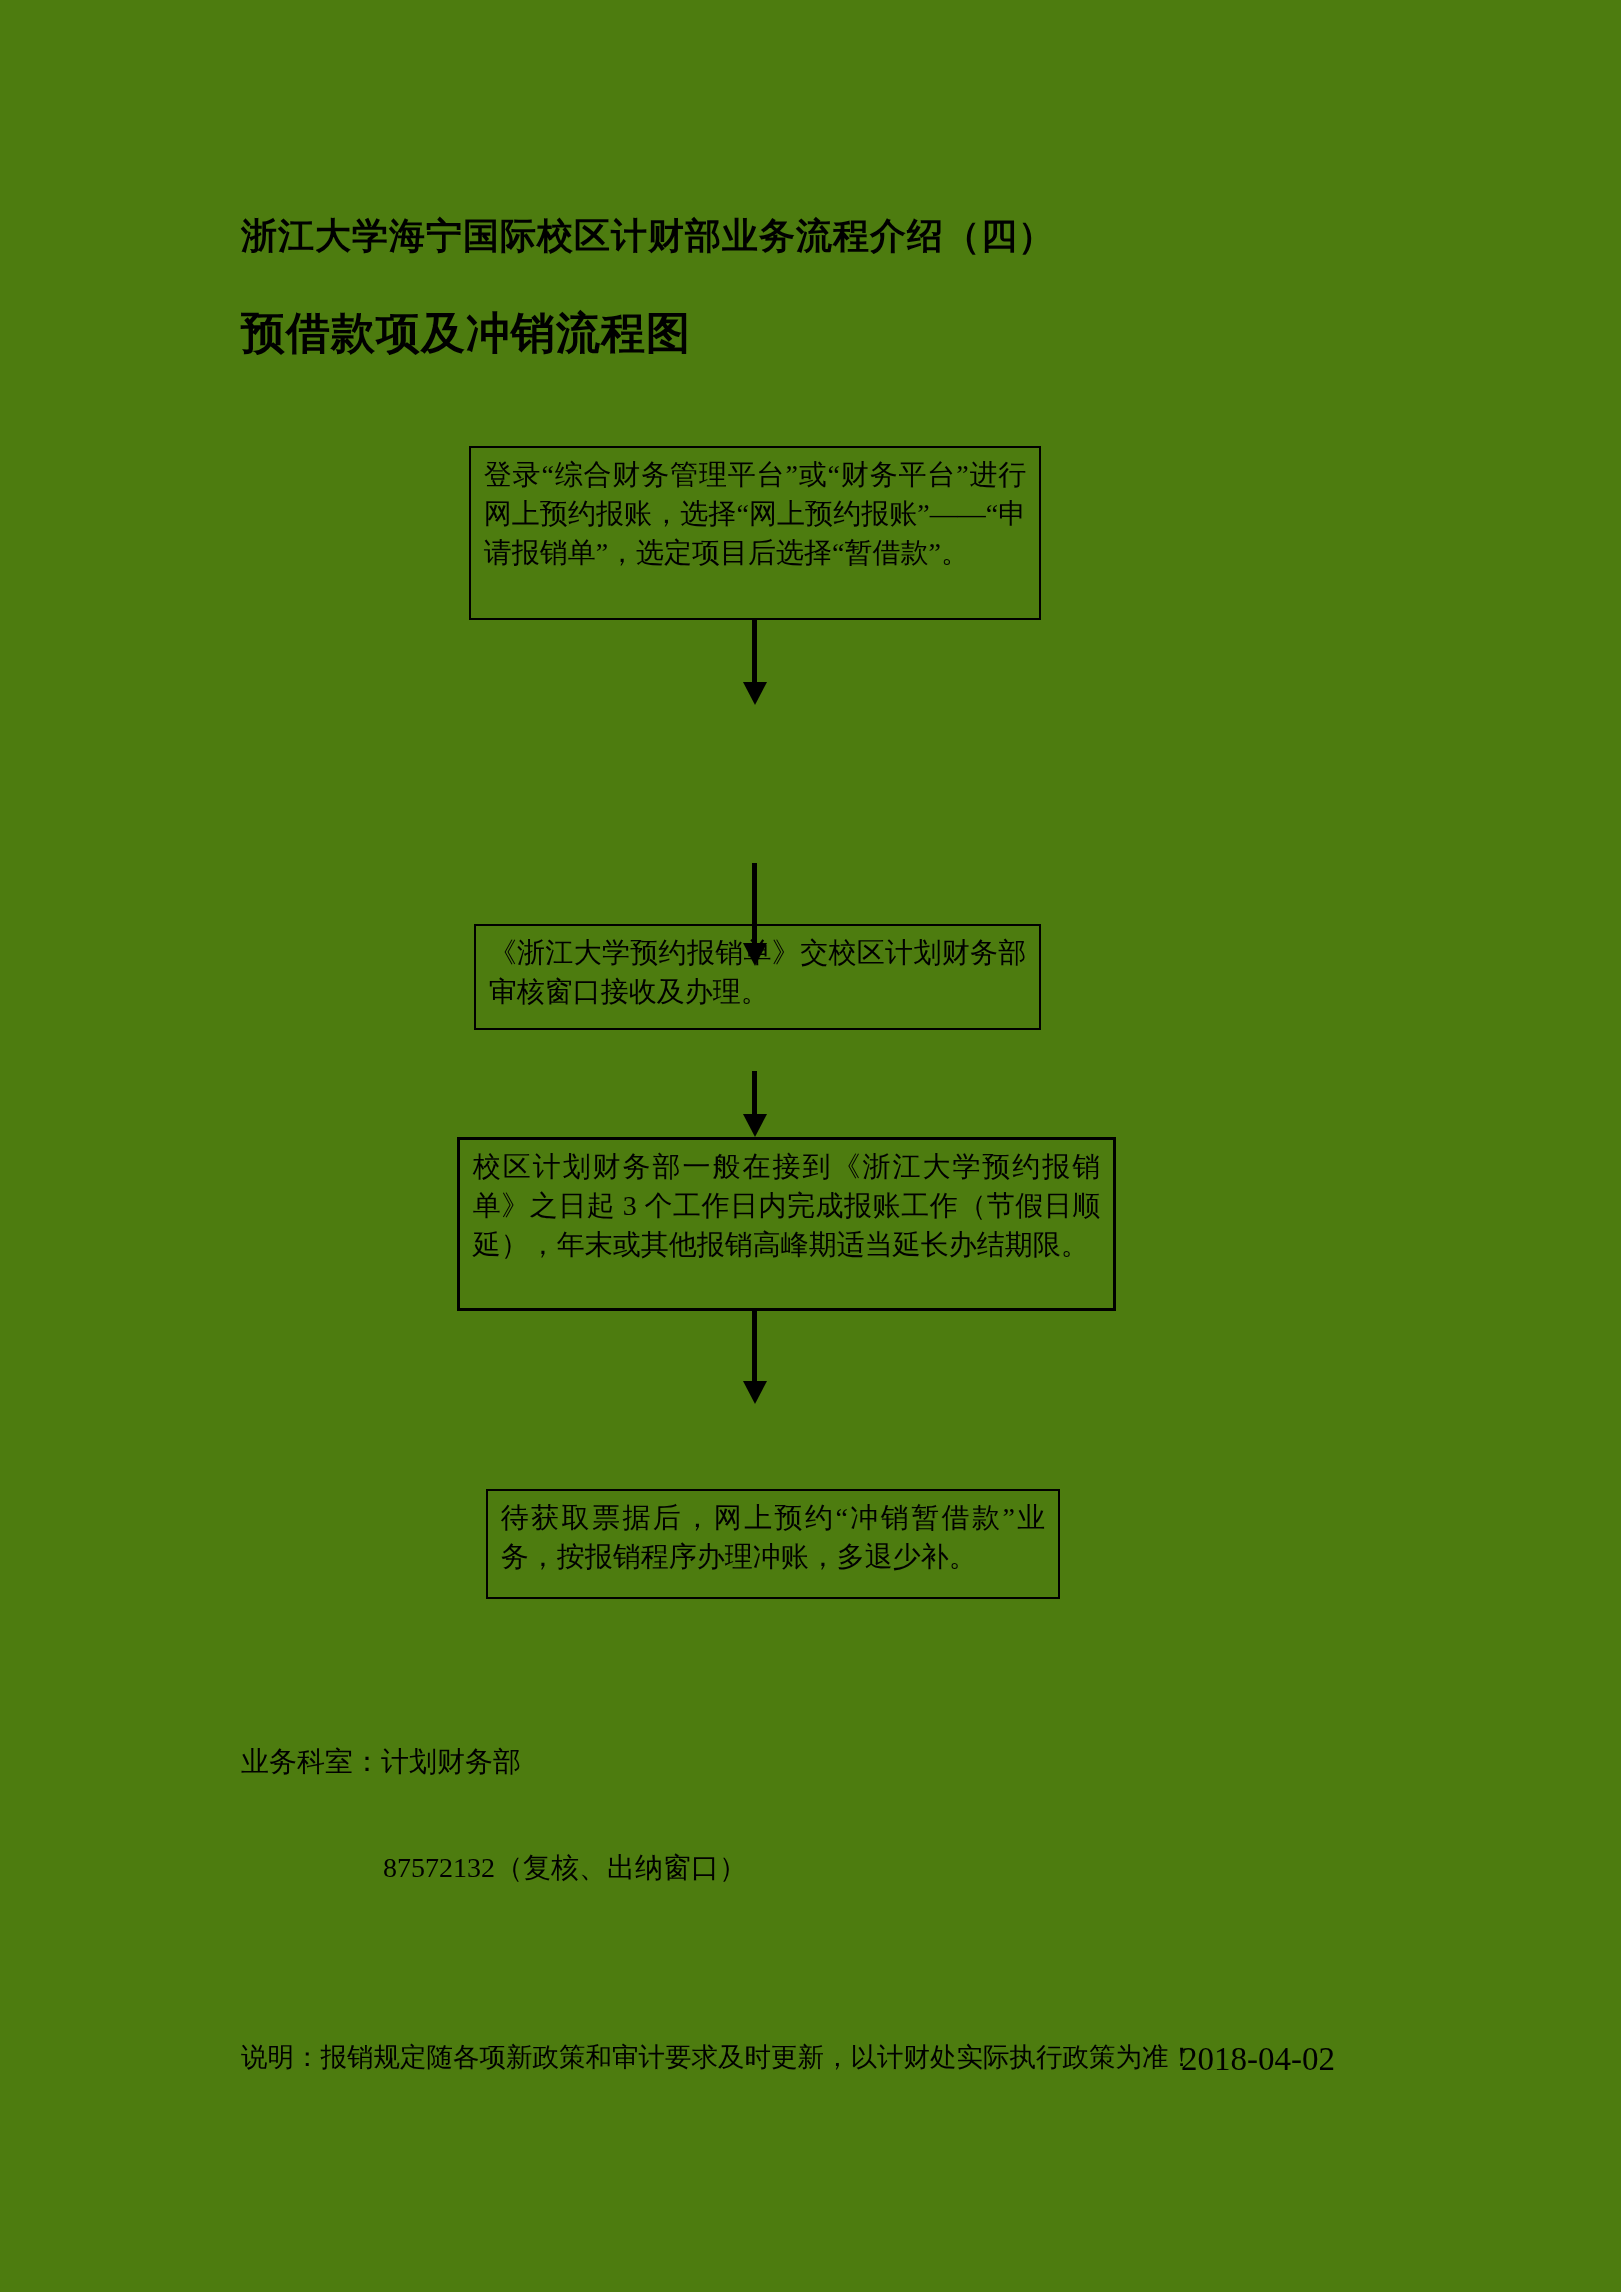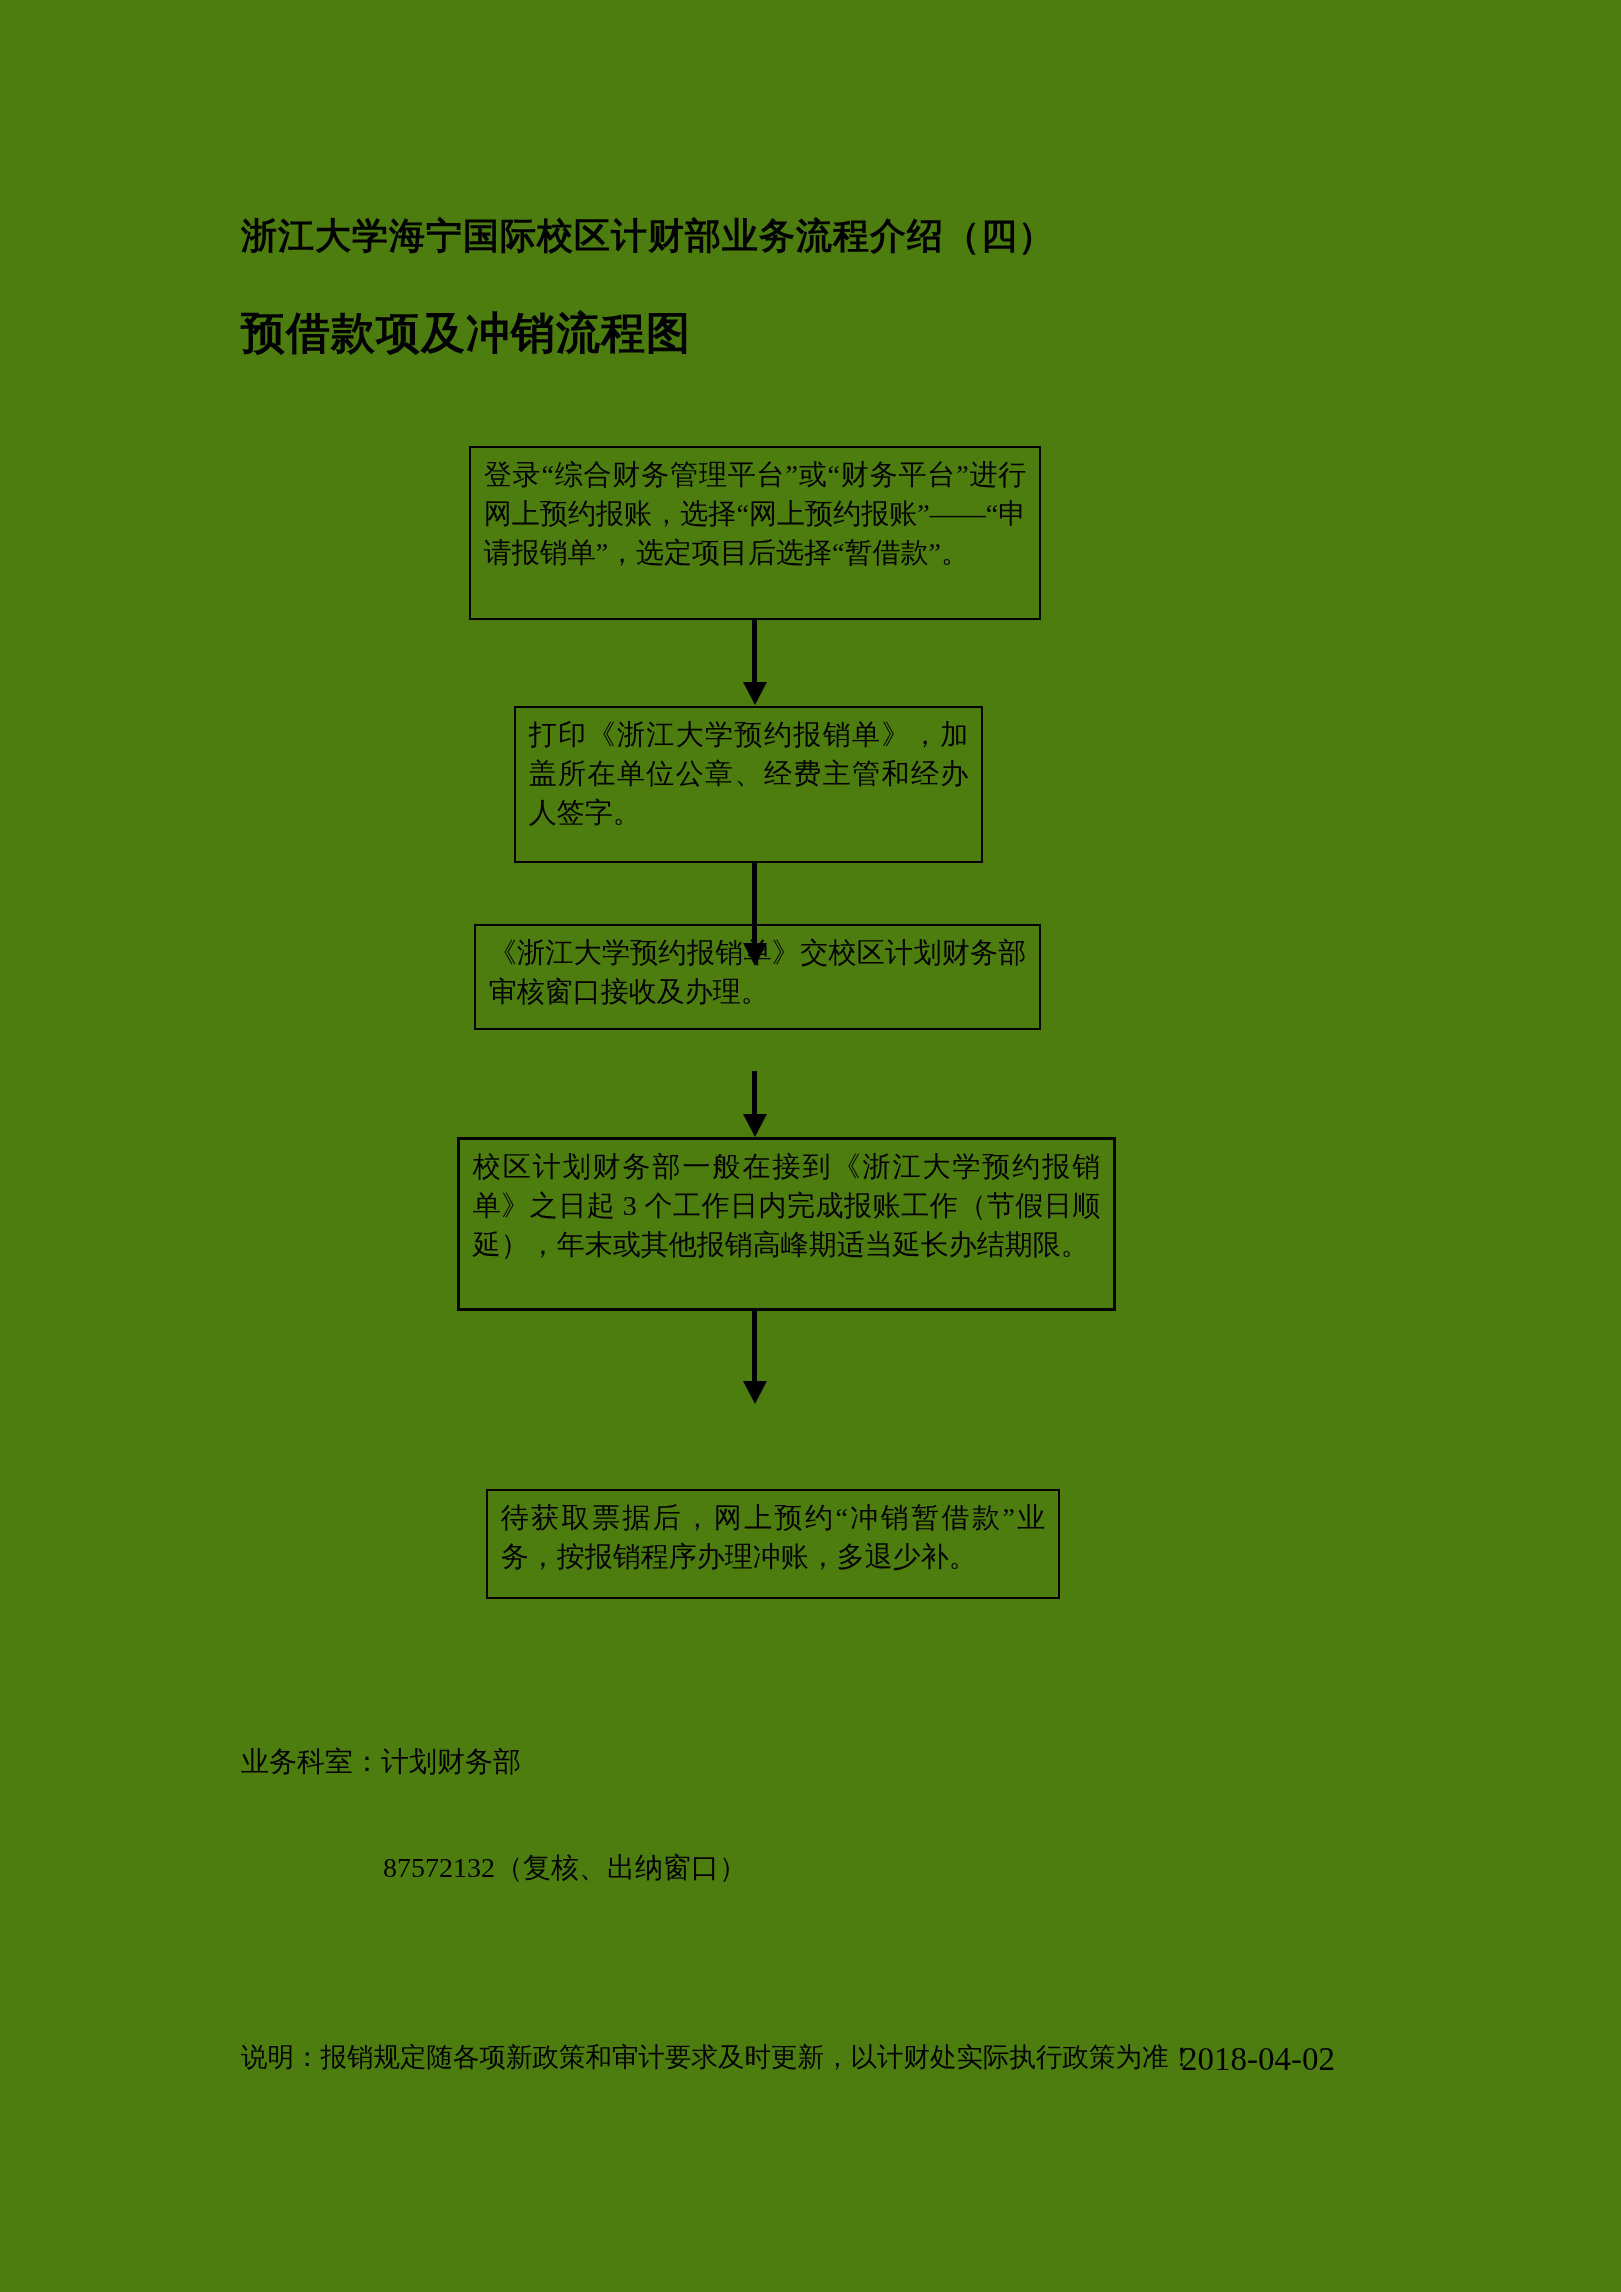--- a/index.html
+++ b/index.html
@@ -91,21 +91,20 @@
   <div class="doc-title">浙江大学海宁国际校区计财部业务流程介绍（四）</div>
   <div class="doc-subtitle">预借款项及冲销流程图</div>
 
   <div class="flow-box" style="left:469px; top:446px; width:572px; height:174px;">登录“综合财务管理平台”或“财务平台”进行网上预约报账，选择“网上预约报账”——“申请报销单”，选定项目后选择“暂借款”。</div>
 
   <div class="flow-arrow" style="top:620px; height:85px;">
     <div class="arrow-shaft"></div>
     <div class="arrow-head"></div>
   </div>
 
-  <div class="flow-box" style="left:514px; top:706px; width:469px; height:157px;">打印《浙江大学预约报销单》，加盖所在单位公章、经费主管和经办人签字。</div>
 
   <div class="flow-arrow" style="top:863px; height:103px;">
     <div class="arrow-shaft"></div>
     <div class="arrow-head"></div>
   </div>
 
   <div class="flow-box" style="left:474px; top:924px; width:567px; height:106px;">《浙江大学预约报销单》交校区计划财务部审核窗口接收及办理。</div>
 
   <div class="flow-arrow" style="top:1071px; height:66px;">
     <div class="arrow-shaft"></div>

